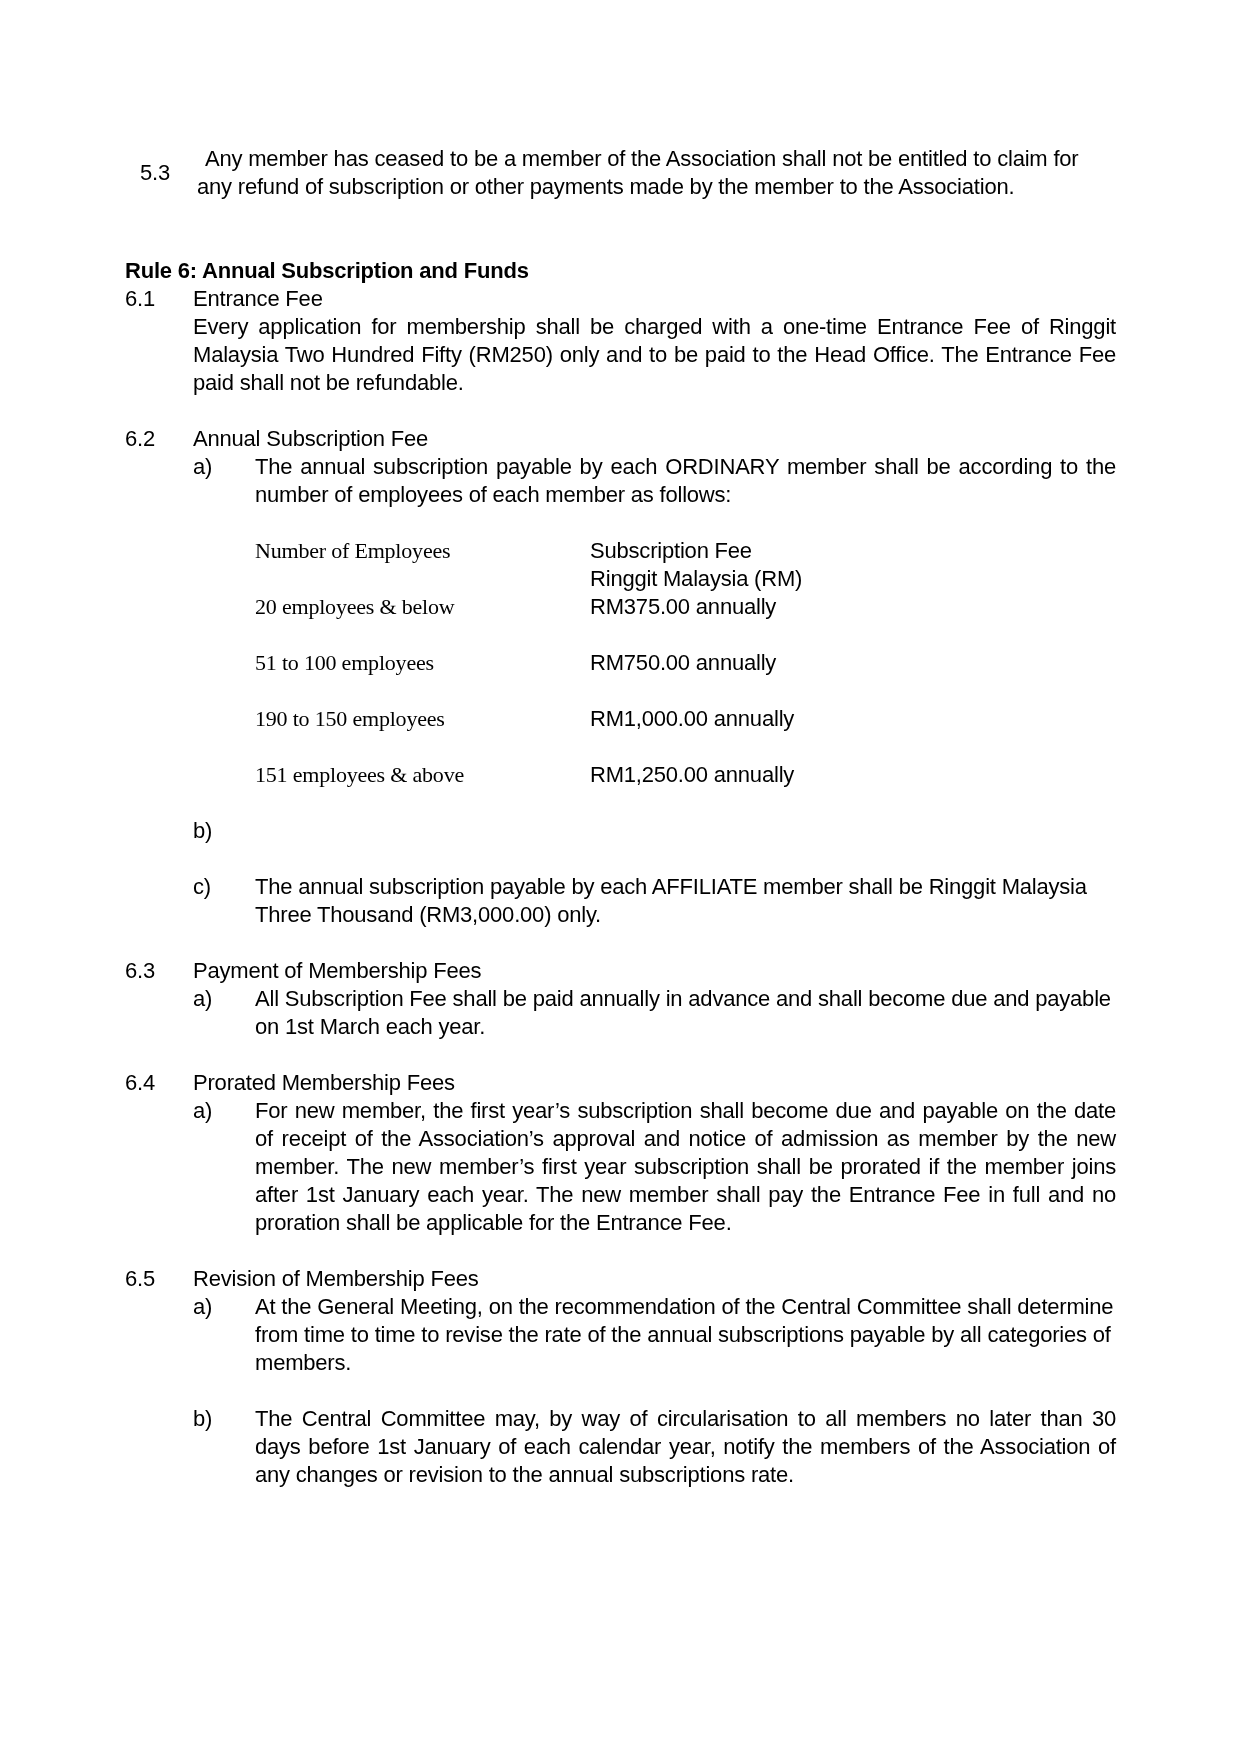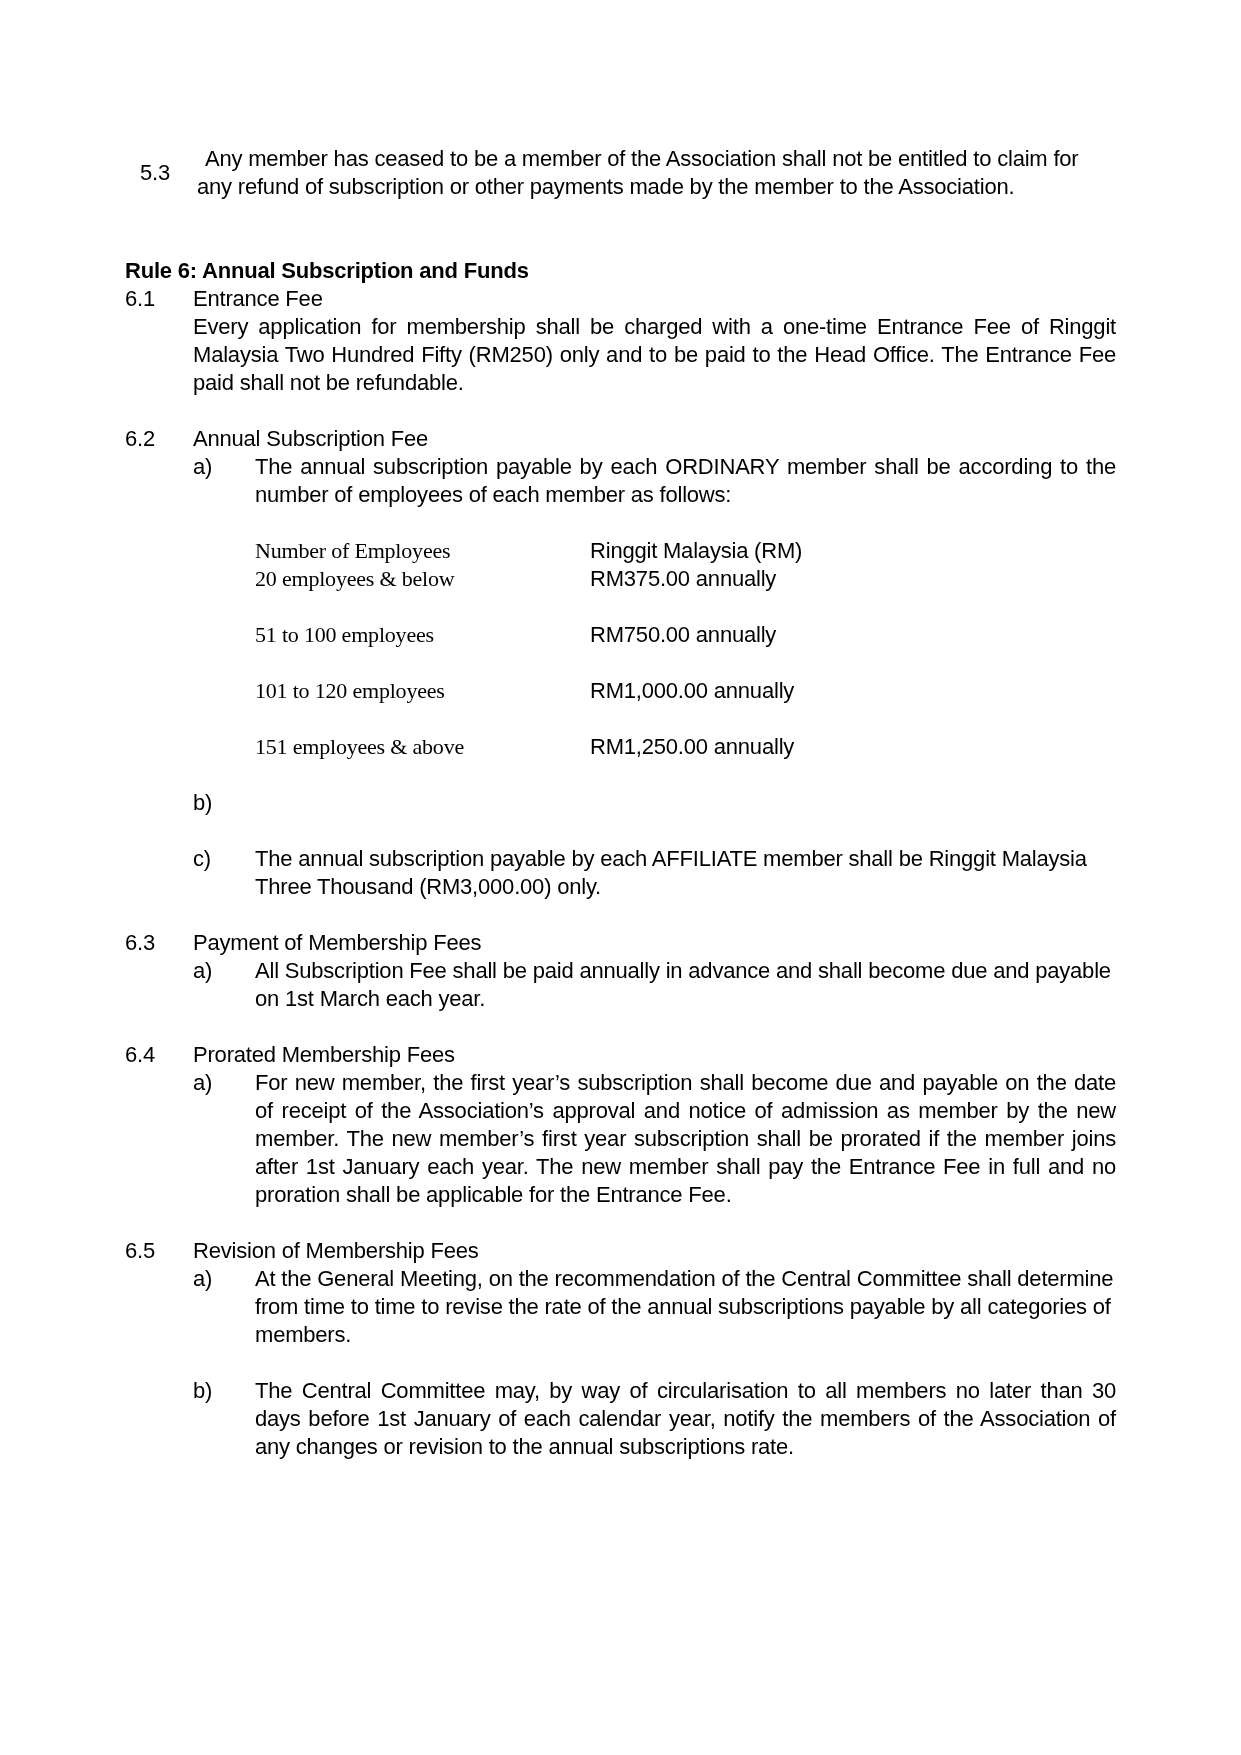--- a/index.html
+++ b/index.html
@@ -73,33 +73,34 @@
   <div class="subrow">
     <div class="spacer"></div>
     <div class="sublabel">a)</div>
     <div class="subtxt justify">The annual subscription payable by each ORDINARY member shall be according to the number of employees of each member as follows:</div>
   </div>
 
   <div class="fee-table gap1">
     <div class="frow">
       <div class="fcol1">Number of Employees</div>
       <div class="fcol2">
+        <div>Subscription Fee</div>
         <div>Ringgit Malaysia (RM)</div>
       </div>
     </div>
     <div class="frow data">
       <div class="fcol1">20 employees &amp; below</div>
       <div class="fcol2">RM375.00 annually</div>
     </div>
     <div class="frow data">
       <div class="fcol1">51 to 100 employees</div>
       <div class="fcol2">RM750.00 annually</div>
     </div>
     <div class="frow data">
-      <div class="fcol1">101 to 120 employees</div>
+      <div class="fcol1">190 to 150 employees</div>
       <div class="fcol2">RM1,000.00 annually</div>
     </div>
     <div class="frow data">
       <div class="fcol1">151 employees &amp; above</div>
       <div class="fcol2">RM1,250.00 annually</div>
     </div>
   </div>
 
   <div class="subrow gap1">
     <div class="spacer"></div>

